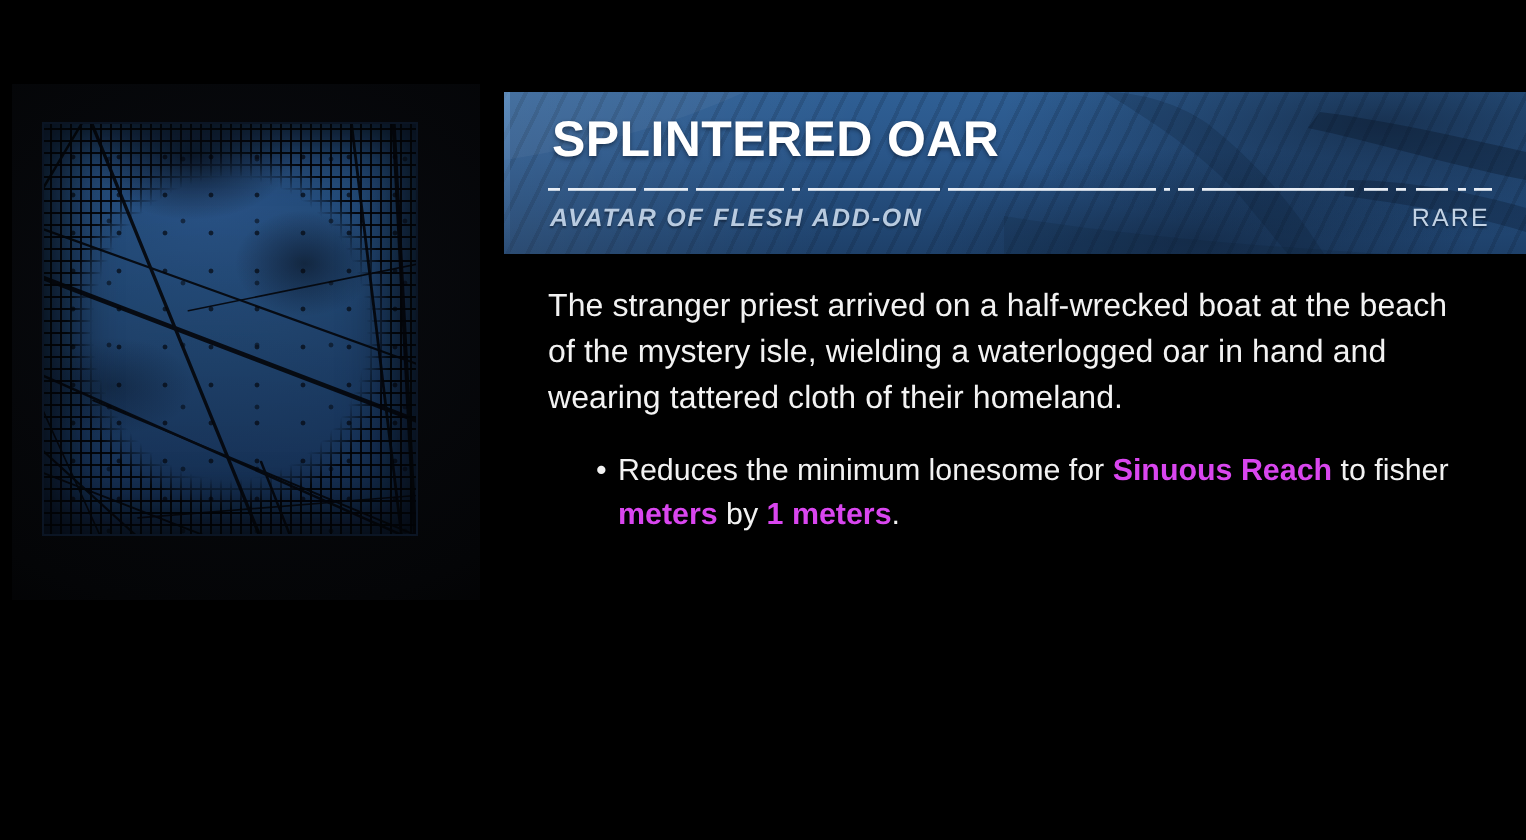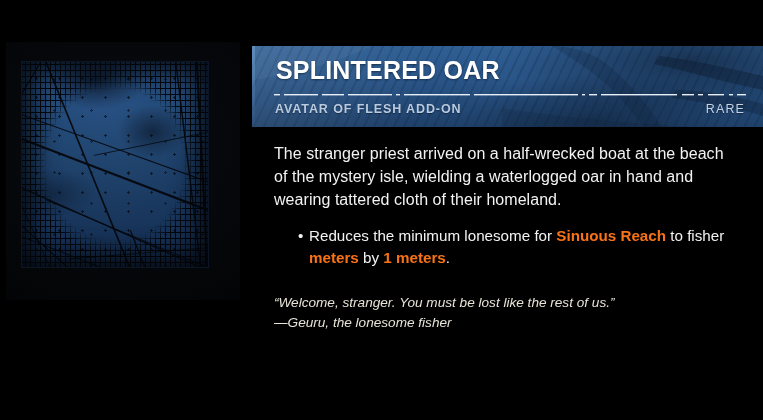--- a/index.html
+++ b/index.html
@@ -163,20 +163,21 @@
     pointer-events: none;
   }
 
   #item-subtitle {
     position: absolute;
     left: 23px;
     top: 56px;
     color: #b9cbe0;
     font-size: 12.5px;
     font-weight: bold;
+    font-style: italic;
     letter-spacing: 0.9px;
     white-space: nowrap;
     text-shadow: 0 1px 1px rgba(8,18,34,0.5);
   }
   #item-rarity {
     position: absolute;
     right: 18px;
     top: 56px;
     color: #c3d3e5;
     font-size: 12.5px;
@@ -224,21 +225,21 @@
     line-height: 22px;
   }
   .effect-bullet {
     position: absolute;
     left: 0;
     top: 0;
     color: #f2f2f2;
     font-size: 15.2px;
     line-height: 22px;
   }
-  .effect-item b { font-weight: bold; color: #f97316; }
+  .effect-item b { font-weight: bold; color: #d946ef; }
 
   #quote-block {
     position: absolute;
     left: 22px;
     top: 166px;
     width: 460px;
     color: #e8e4d8;
     font-size: 13.6px;
     font-style: italic;
     line-height: 19.5px;
@@ -317,19 +318,15 @@
 
   <div id="card-body">
 
     <div id="flavor-description">The stranger priest arrived on a half-wrecked boat at the beach of the mystery isle, wielding a waterlogged oar in hand and wearing tattered cloth of their homeland.</div>
 
     <ul id="effects-list">
 
     <li class="effect-item"><span class="effect-bullet">•</span><span>Reduces the minimum lonesome for </span><b>Sinuous Reach</b><span> to fisher </span><b>meters</b><span> by </span><b>1 meters</b><span>.</span></li>
       </ul>
 
-    <div id="quote-block">
-      <span id="quote-text">“Welcome, stranger. You must be lost like the rest of us.”</span>
-      <span id="quote-attribution">—Geuru, the lonesome fisher</span>
-    </div>
 
   </div>
 </div>
 
 </body></html>

